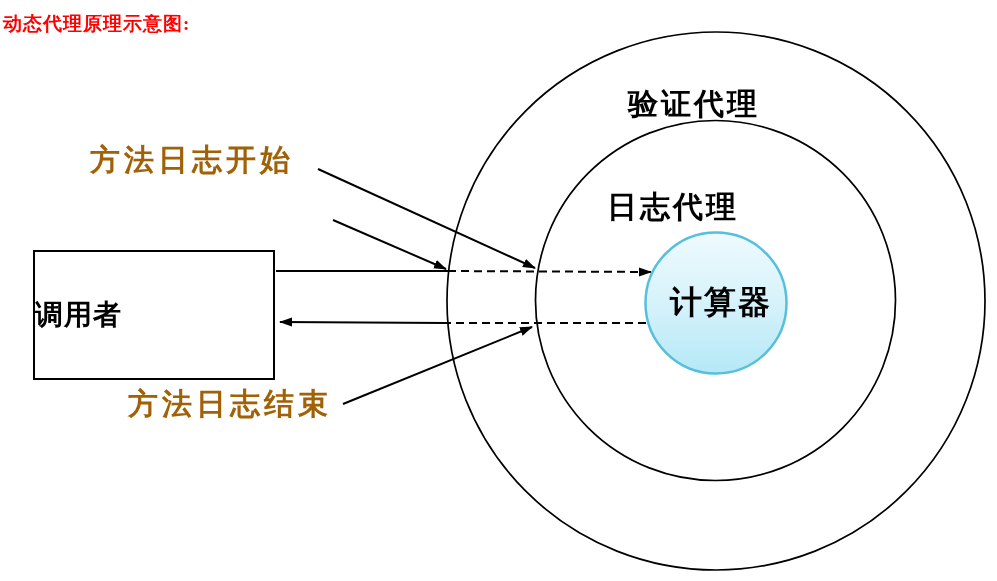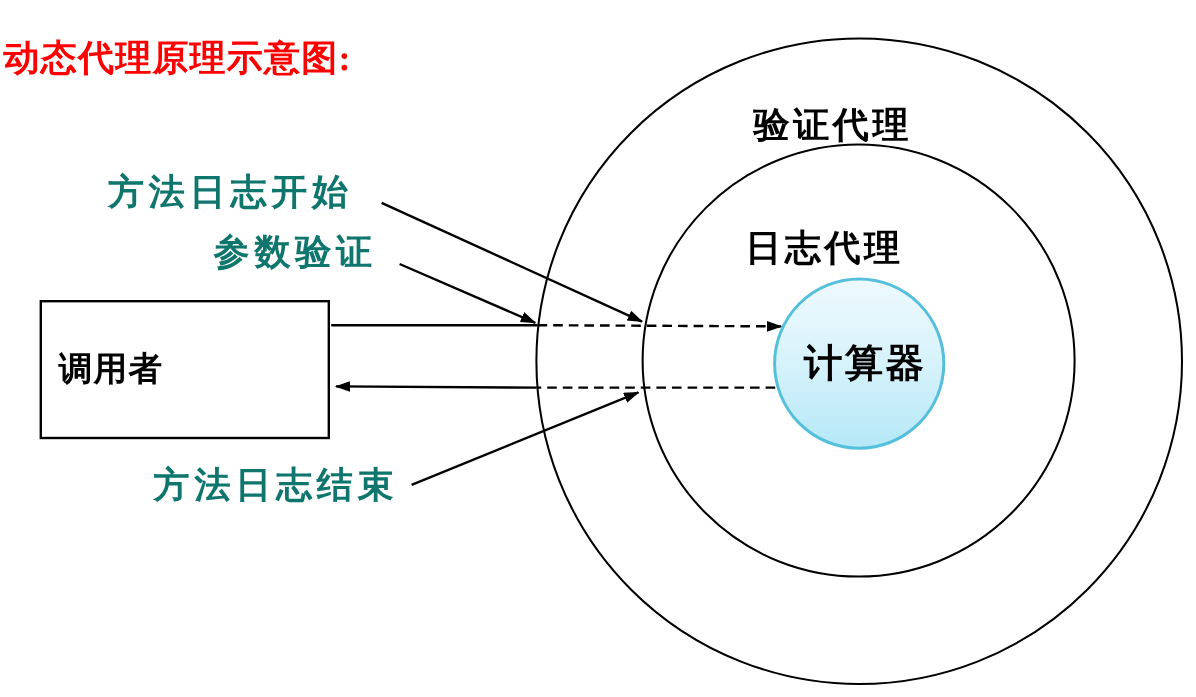--- a/index.html
+++ b/index.html
@@ -12,59 +12,59 @@
     overflow: hidden;
     font-family: "Liberation Sans", "DejaVu Sans", sans-serif;
   }
   #diagram-svg {
     position: absolute;
     left: 0; top: 0;
     width: 997px; height: 581px;
   }
   .abs { position: absolute; white-space: nowrap; }
   .page-title {
-    left: 3px; top: 28px;
+    left: 3px; top: 11px;
     font-family: "Liberation Serif", "DejaVu Serif", serif;
     font-weight: bold;
-    font-size: 30px;
+    font-size: 19px;
     color: #ff0000;
     letter-spacing: 1px;
   }
   .flow-label {
     font-weight: bold;
     font-size: 30px;
-    color: #0f766e;
+    color: #a16207;
     letter-spacing: 4px;
   }
   .lbl-method-log-start { left: 90px;  top: 140px; }
   .lbl-param-validation { left: 178px; top: 190px; }
   .lbl-method-log-end   { left: 128px; top: 384px; }
   .caller-box {
     left: 33px; top: 250px;
-    width: 242px; height: 116px;
+    width: 242px; height: 130px;
     border: 2px solid #000000;
     background: #ffffff;
     display: flex;
     align-items: center;
-    padding-left: 14px;
+    padding-left: 0;
   }
   .caller-box .box-label {
     font-weight: bold;
     font-size: 28px;
     color: #000000;
     letter-spacing: 1px;
   }
   .ring-label {
     font-weight: bold;
     font-size: 30px;
     color: #000000;
     letter-spacing: 3px;
   }
   .lbl-outer-ring { left: 628px; top: 72px; margin-top: 12px; }
-  .lbl-inner-ring { left: 621px; top: 187px; }
+  .lbl-inner-ring { left: 607px; top: 187px; }
   .core-label-wrap {
     left: 645px; top: 232px;
     width: 142px; height: 142px;
     display: flex;
     align-items: center;
     justify-content: center;
   }
   .core-label-wrap .core-label {
     font-weight: bold;
     font-size: 32px;
@@ -104,21 +104,20 @@
     <line x1="318" y1="169" x2="535" y2="268" stroke="#000000" stroke-width="2" marker-end="url(#arrowhead)"></line>
     <line x1="333" y1="220" x2="446" y2="269" stroke="#000000" stroke-width="2" marker-end="url(#arrowhead)"></line>
     <line x1="343" y1="404" x2="532" y2="327" stroke="#000000" stroke-width="2" marker-end="url(#arrowhead)"></line>
 
     <circle cx="716" cy="303" r="70.5" fill="url(#coreGrad)" stroke="#56bfdb" stroke-width="2.5"></circle>
   </svg>
 
   <div class="abs page-title">动态代理原理示意图:</div>
 
   <div class="abs flow-label lbl-method-log-start">方法日志开始</div>
-  <div class="abs flow-label lbl-param-validation">参数验证</div>
   <div class="abs flow-label lbl-method-log-end">方法日志结束</div>
 
   <div class="abs caller-box">
     <span class="box-label">调用者</span>
   </div>
 
   <div class="abs ring-label lbl-outer-ring">验证代理</div>
   <div class="abs ring-label lbl-inner-ring">日志代理</div>
 
   <div class="abs core-label-wrap">

